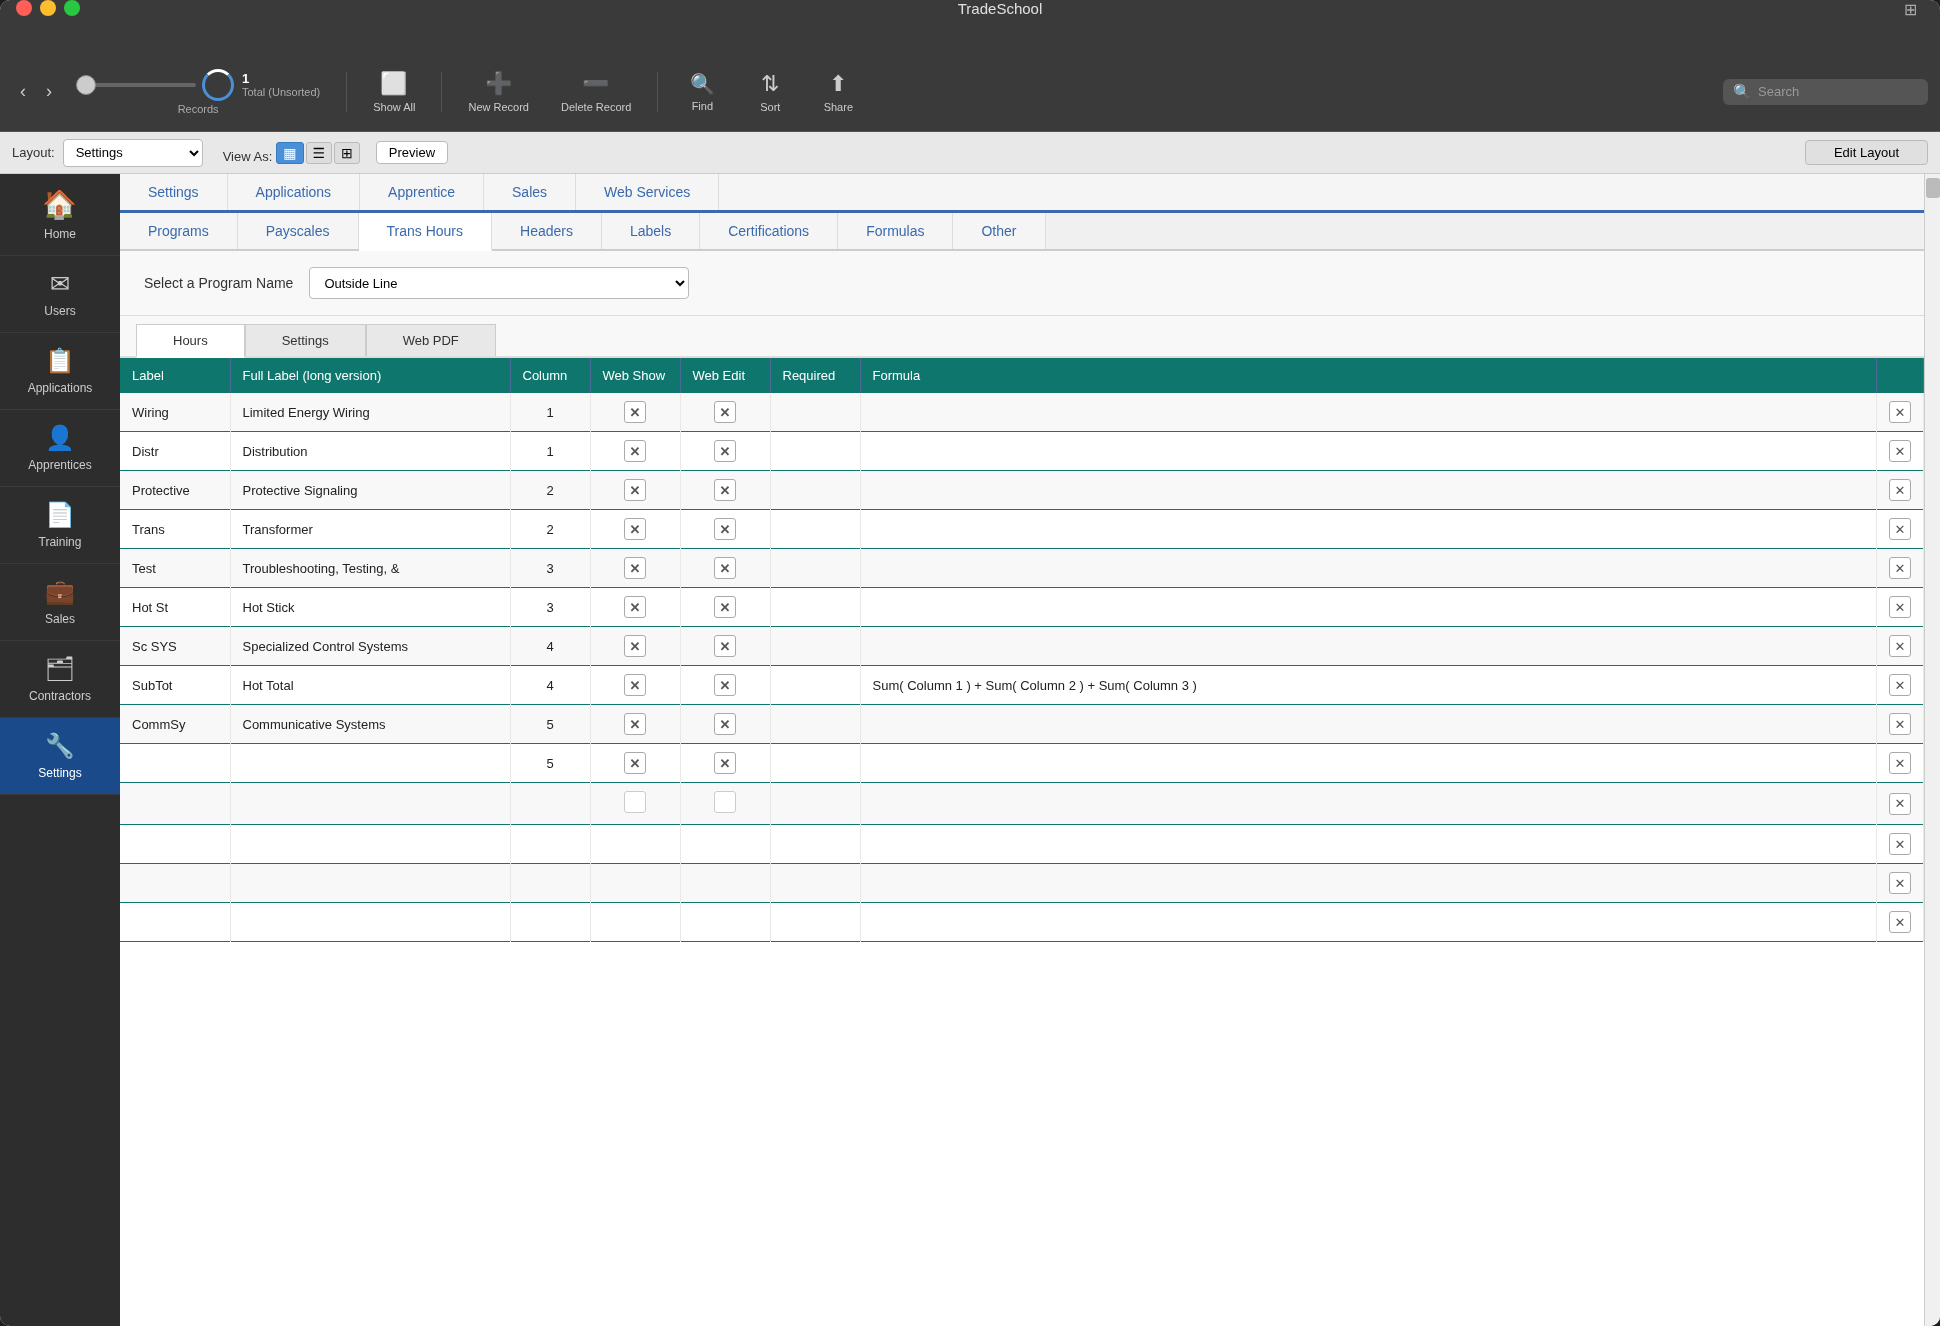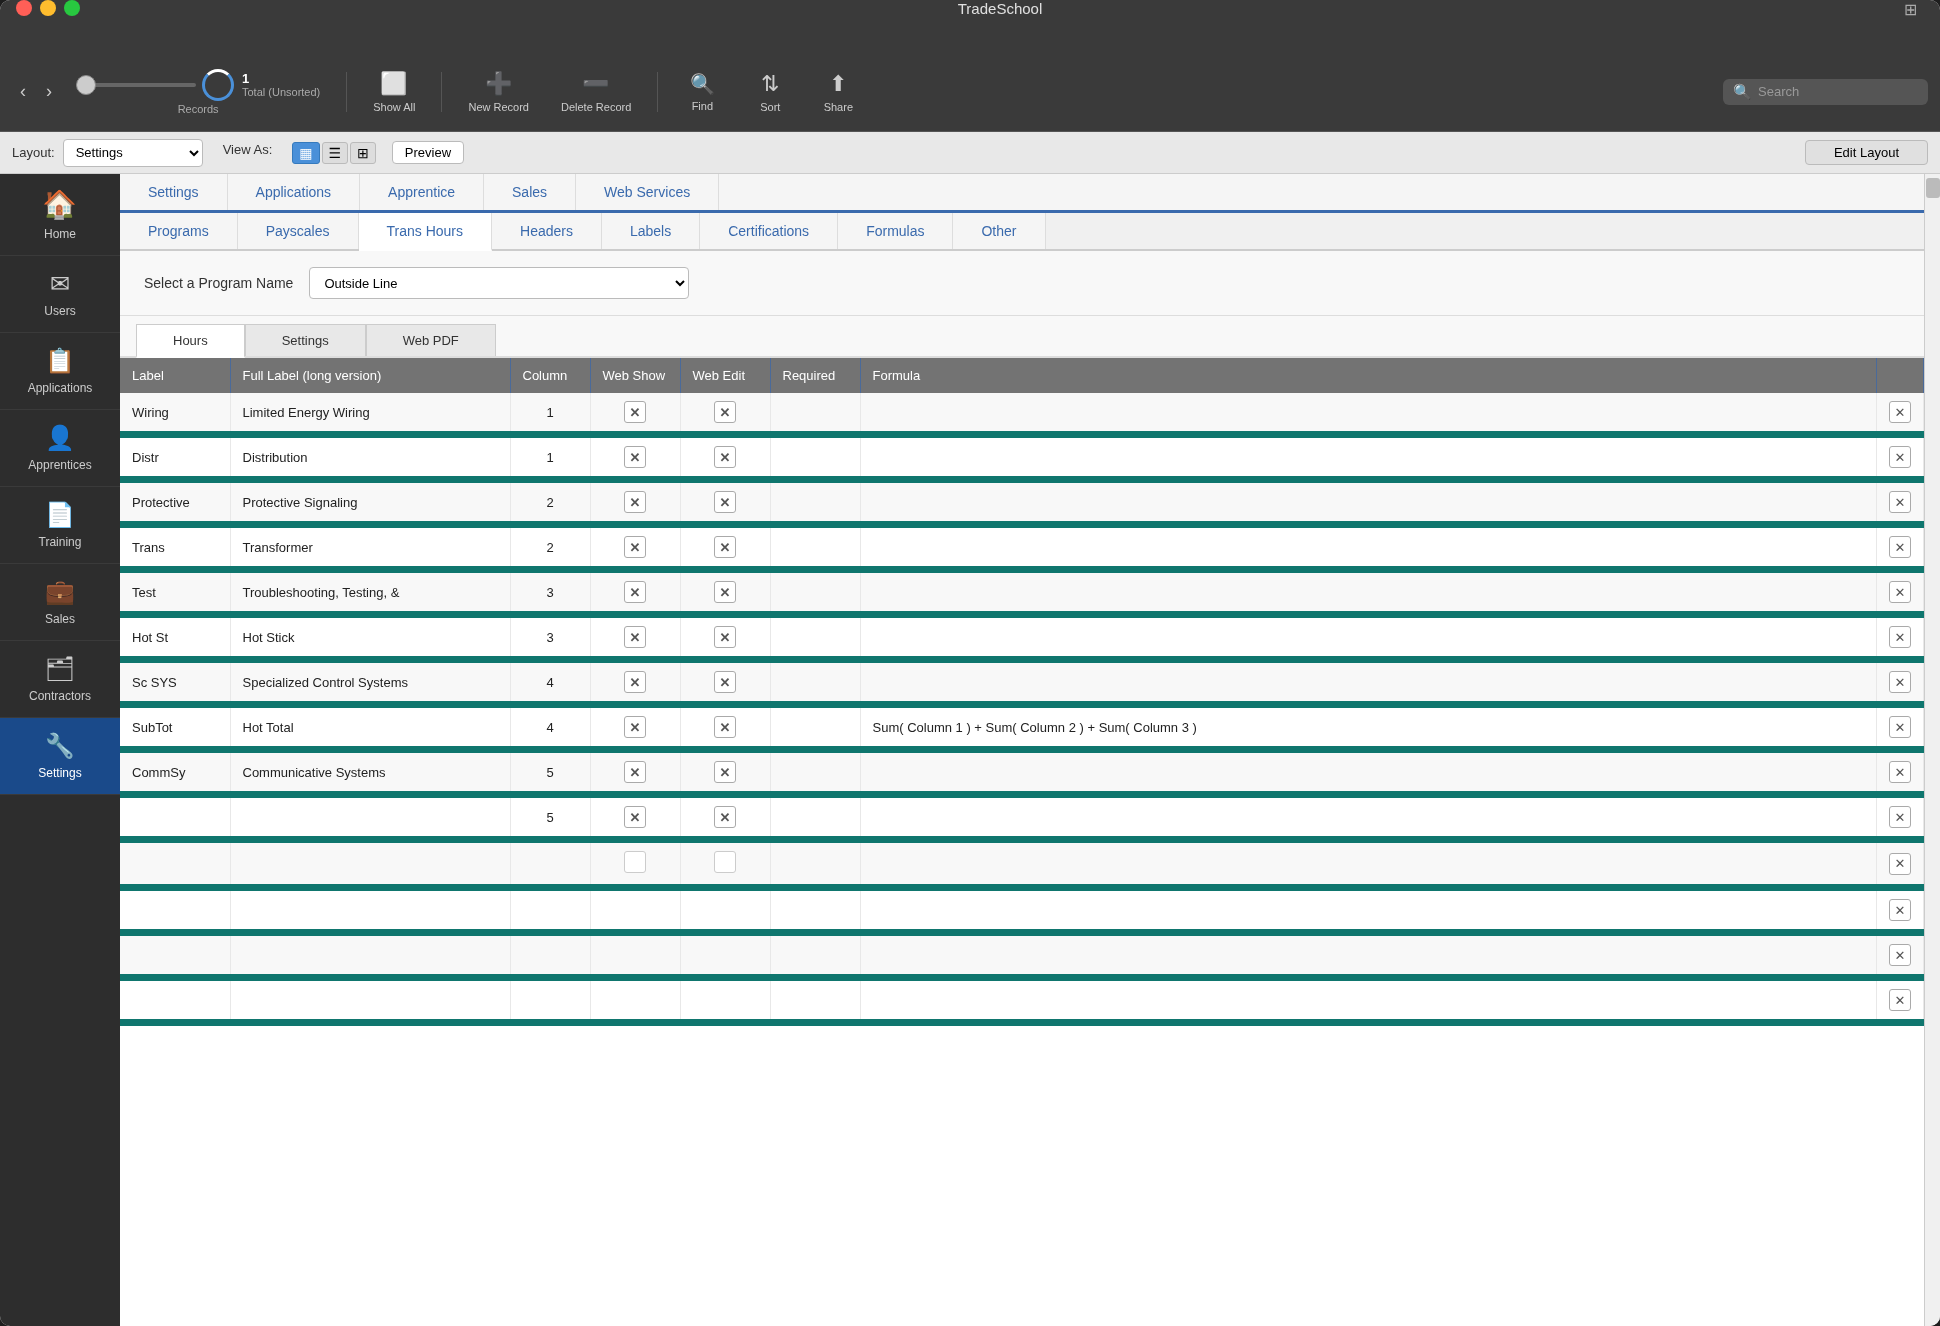--- a/index.html
+++ b/index.html
@@ -176,22 +176,22 @@
       height: 28px;
       border: 1px solid #bbb;
       border-radius: 4px;
       background: white;
       padding: 0 8px;
       font-size: 13px;
       min-width: 140px;
     }
     .viewas-group {
       display: flex;
-      align-items: flex-start;
-      gap: 20px;
+      align-items: flex-end;
+      gap: 4px;
       margin-left: 12px;
     }
     .viewas-label { color: #333; font-size: 13px; }
     .viewas-btns {
       display: flex;
       gap: 2px;
     }
     .viewas-btn {
       background: #ddd;
       border: 1px solid #bbb;
@@ -355,32 +355,32 @@
     
     .data-table-container {
       flex: 1;
       overflow: auto;
     }
     .data-table {
       width: 100%;
       border-collapse: collapse;
     }
     .data-table thead tr {
-      background: #737373;
+      background: #0f766e;
       color: white;
     }
     .data-table thead th {
       padding: 10px 12px;
       text-align: left;
       font-weight: 500;
       font-size: 13px;
       border-right: 1px solid #4a6a9a;
     }
     .data-table tbody tr {
-      border-bottom: 7px solid #0f766e;
+      border-bottom: 1px solid #0f766e;
       padding-left: 21px;
     }
     .data-table tbody tr:nth-child(odd) {
       background: #f8f8f8;
     }
     .data-table tbody tr:nth-child(even) {
       background: white;
     }
     .data-table tbody td {
       padding: 8px 12px;

